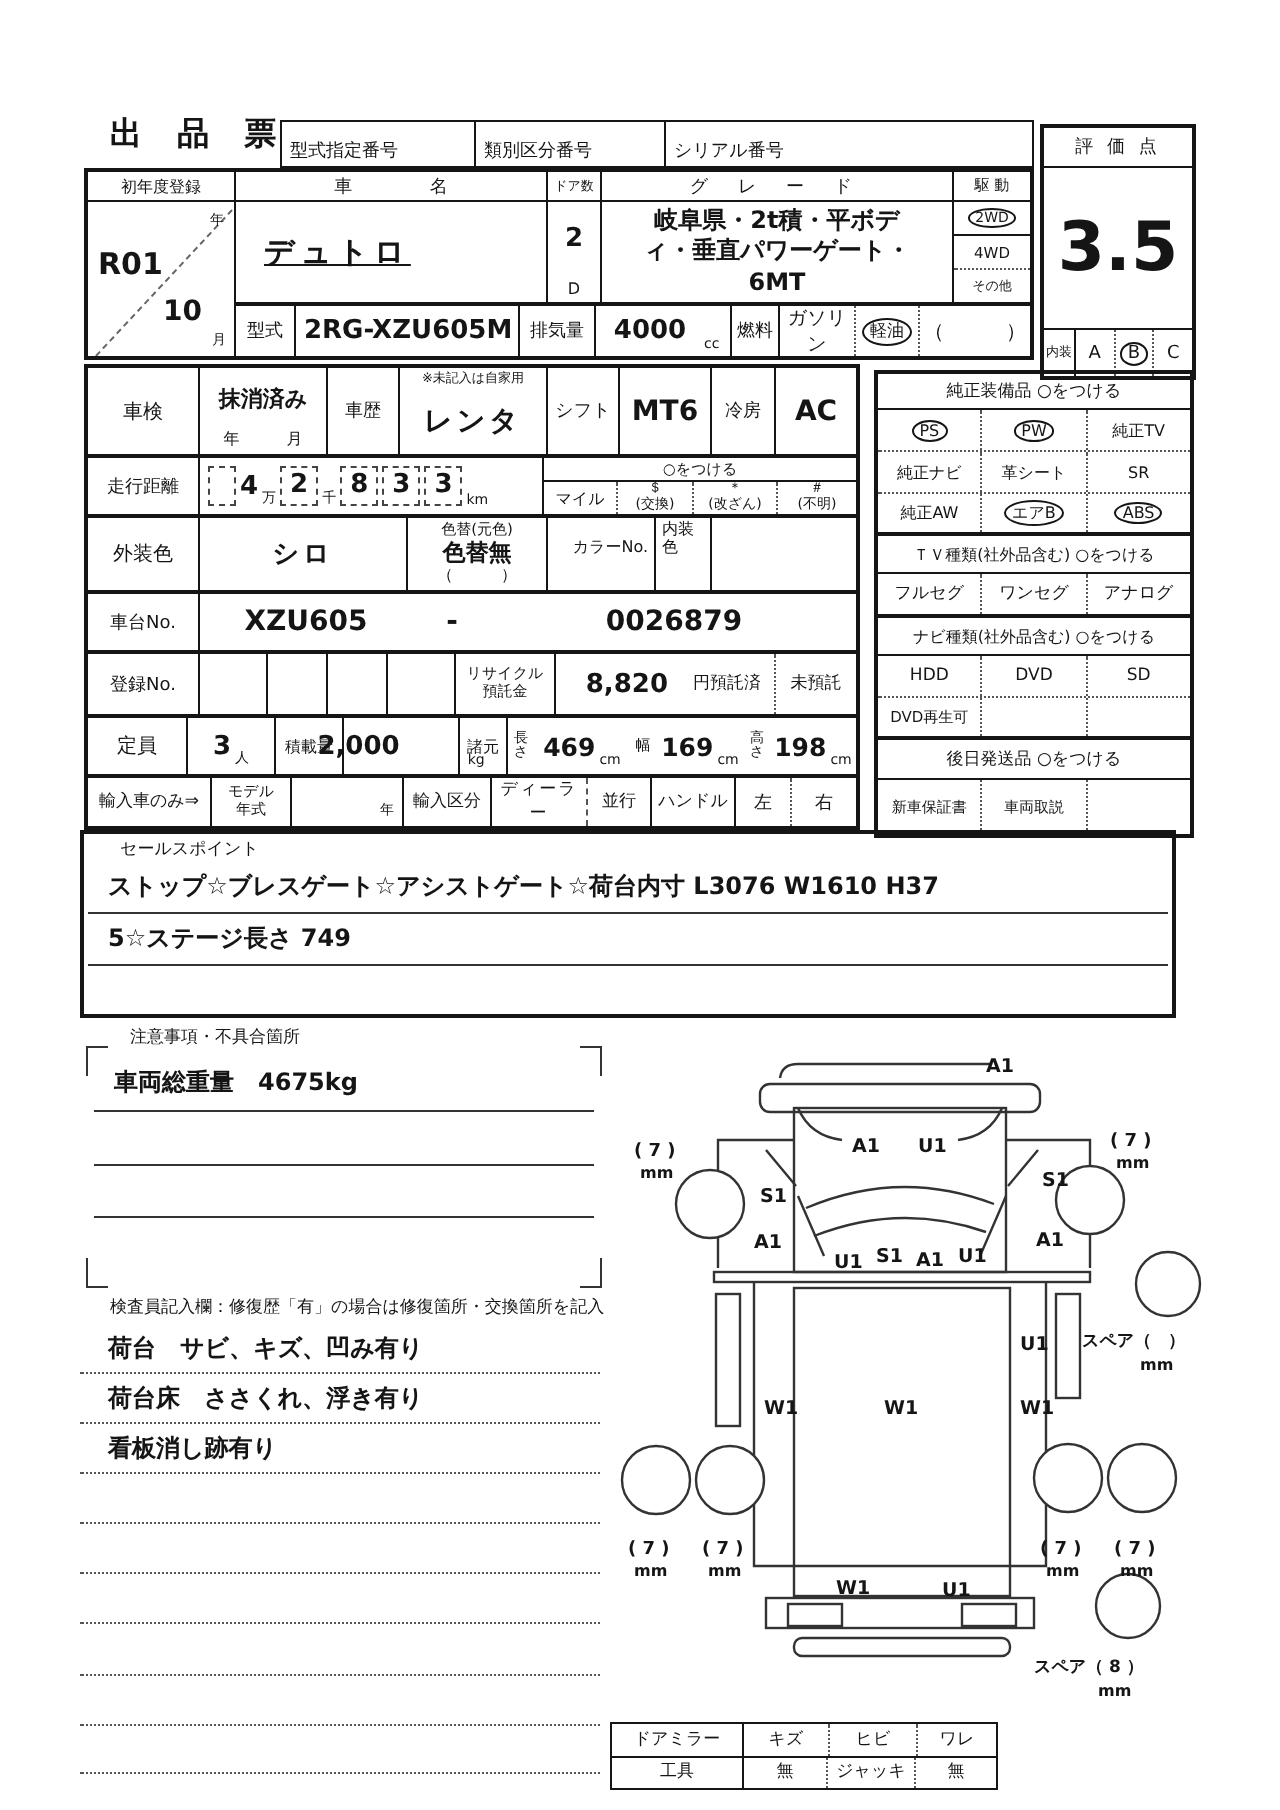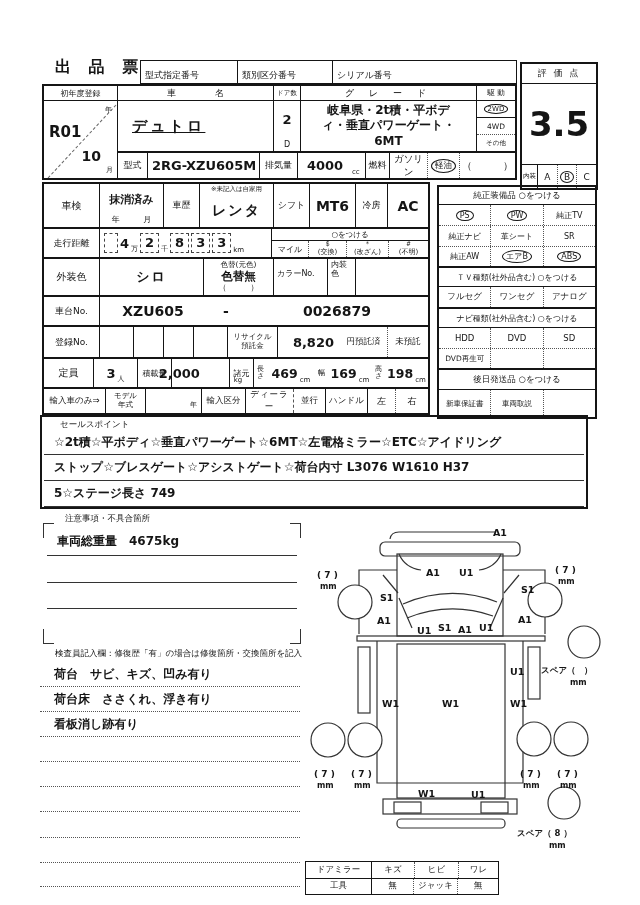--- a/index.html
+++ b/index.html
@@ -173,21 +173,21 @@
     </div>
 
     <div class="flex" style="height:38px; border-bottom:2px solid #151515;">
       <div class="br hdrcell" style="width:56px; font-size:10px;">外装色</div>
       <div class="br ctr bold" style="width:104px; font-size:13px; letter-spacing:2px;">シロ</div>
       <div class="br col ctr" style="width:70px; line-height:1.15;">
         <span style="font-size:7.5px;">色替(元色)</span>
         <span class="bold" style="font-size:11.5px;">色替無</span>
         <span style="font-size:8px;">（　　　）</span>
       </div>
-      <div class="br" style="width:54px; padding:2px 3px;"><span style="font-size:8px;">カラーNo.</span></div>
+      <div class="br" style="width:54px; padding:2px 3px;text-align:right;"><span style="font-size:8px;">カラーNo.</span></div>
       <div class="br col" style="width:28px; padding:2px 3px; font-size:8px; line-height:1.1;">
         <span>内装</span>
           <span>色</span>
       </div>
       <div style="flex:1;"></div>
     </div>
 
     <div class="flex" style="height:30px; border-bottom:2px solid #151515;">
       <div class="br hdrcell" style="width:56px;">車台No.</div>
       <div class="ctr bold" style="width:106px; font-size:14px;">XZU605</div>
@@ -308,21 +308,20 @@
     <div class="bb hdrcell" style="height:20px; font-size:8.5px;">後日発送品 ○をつける</div>
     <div class="flex" style="flex:1;">
       <div class="ctr" style="flex:1; font-size:7.5px;">新車保証書</div>
       <div class="ctr" style="flex:1; border-left:1px dotted #555; font-size:7.5px;">車両取説</div>
       <div style="flex:1; border-left:1px dotted #555;"></div>
     </div>
   </div>
 
   <div class="abs b2" style="left:40px; top:415px; width:548px; height:94px;">
     <div style="font-size:8.5px; padding:2px 0 0 18px;">セールスポイント</div>
-    <div class="ruled" style="height:24px; margin:0 2px;">☆2t積☆平ボディ☆垂直パワーゲート☆6MT☆左電格ミラー☆ETC☆アイドリング</div>
     <div class="ruled" style="height:26px; margin:0 2px;">ストップ☆ブレスゲート☆アシストゲート☆荷台内寸 L3076 W1610 H37</div>
     <div class="ruled" style="height:26px; margin:0 2px;">5☆ステージ長さ 749</div>
   </div>
 
   <div class="abs" style="left:65px; top:513px; font-size:8.5px;">注意事項・不具合箇所</div>
   <div class="abs" style="left:47px; top:527px; width:250px; height:113px;">
     <div class="corner c-tl"></div>
       <div class="corner c-tr"></div>
       <div class="corner c-bl"></div>
       <div class="corner c-br"></div>

